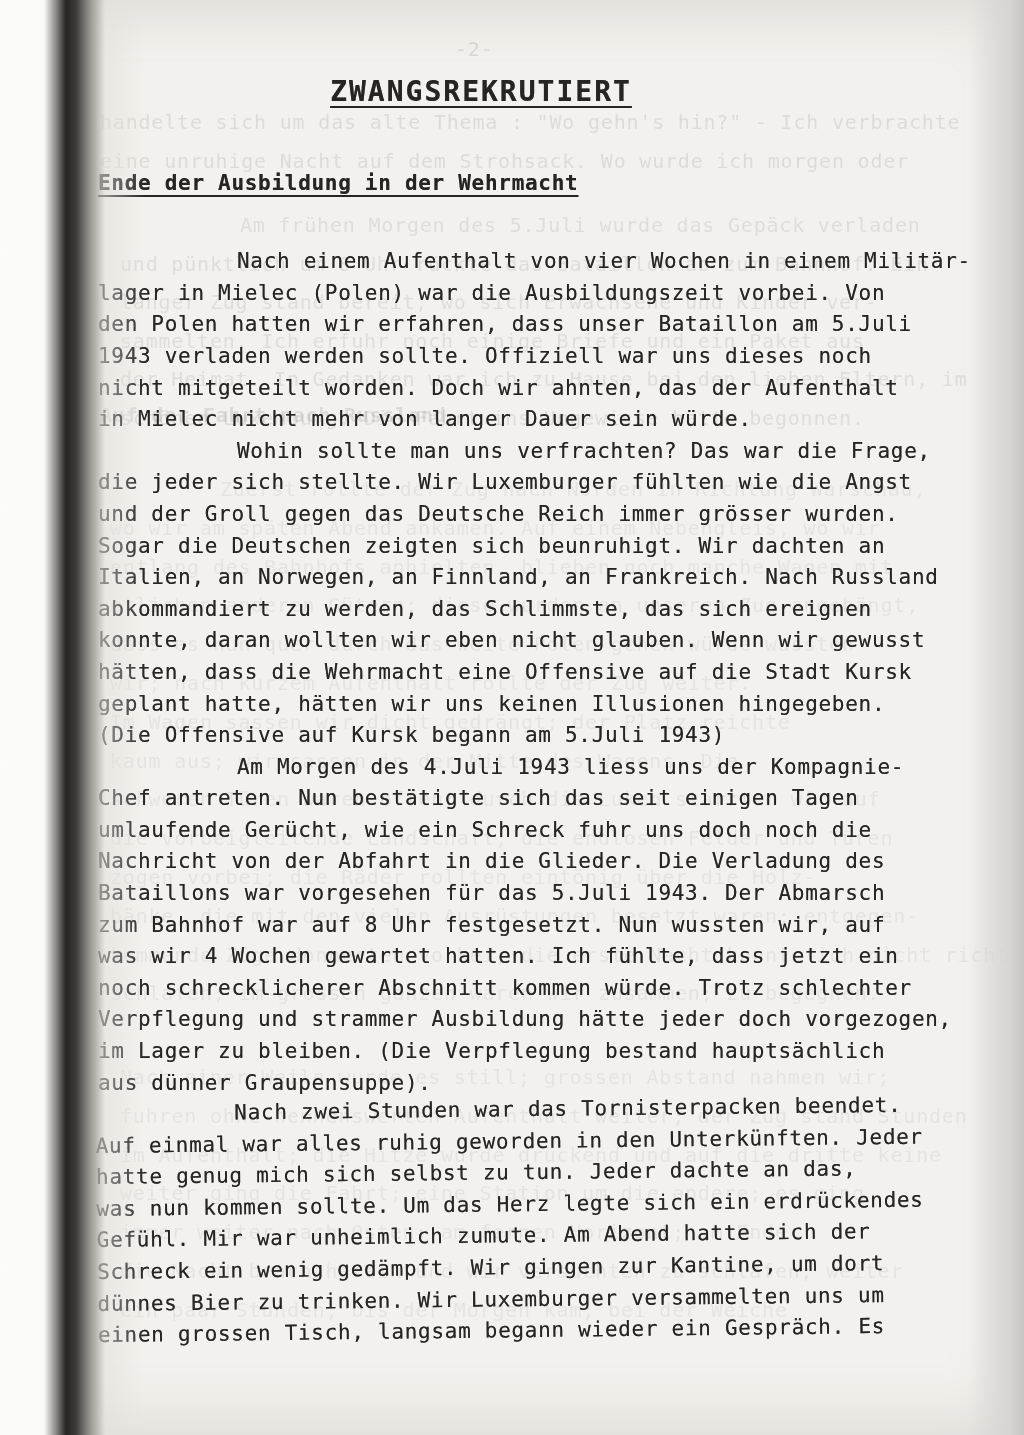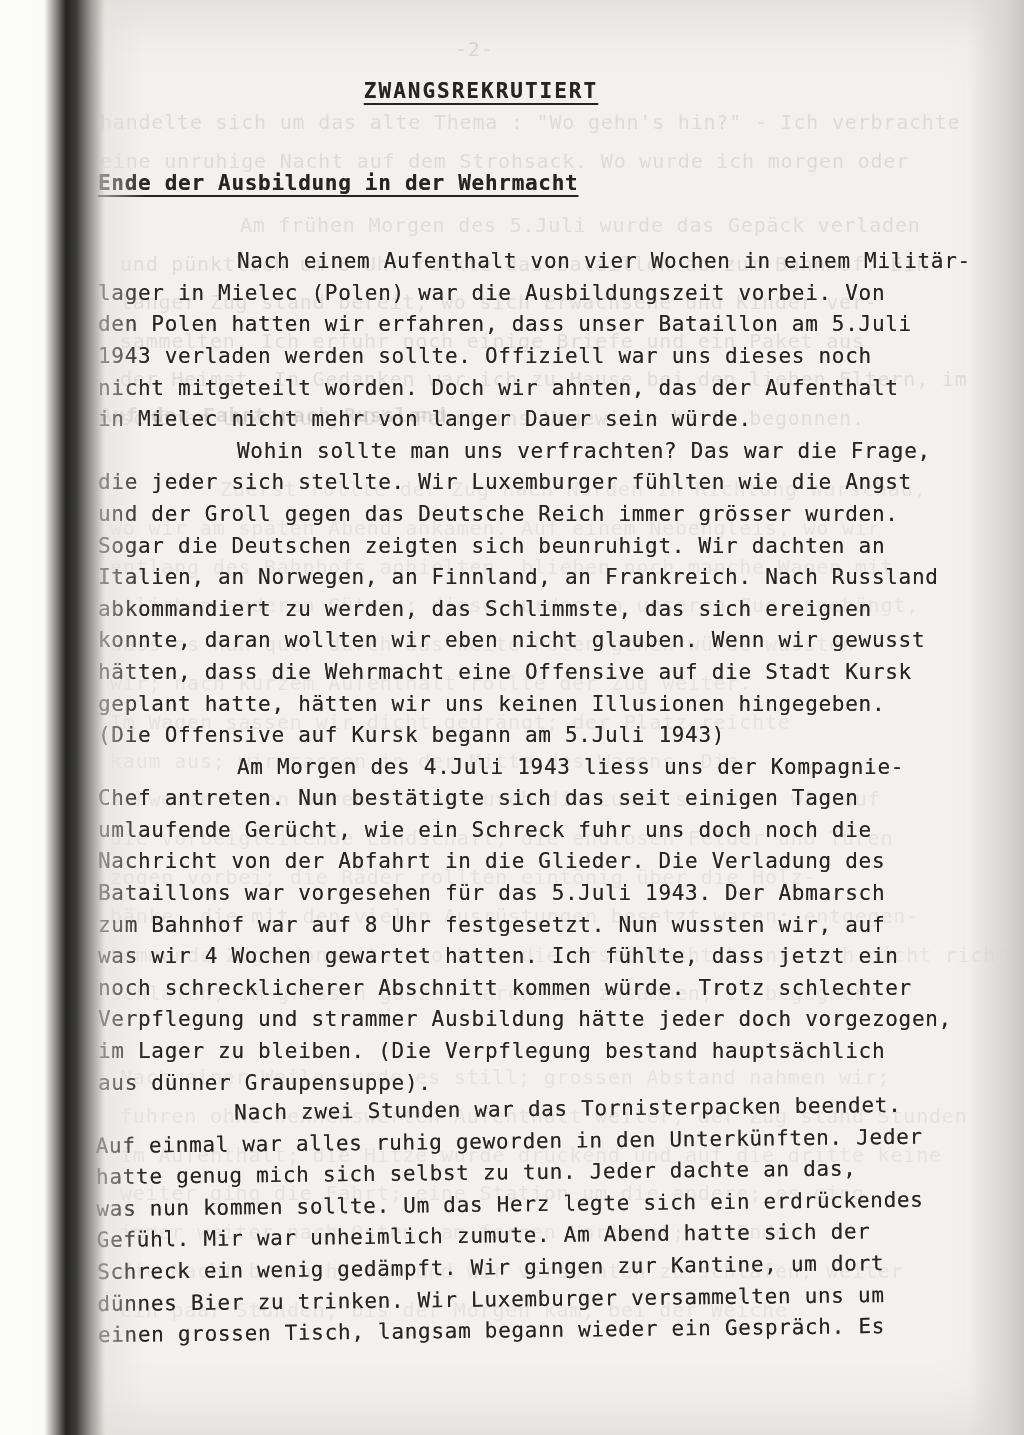--- a/index.html
+++ b/index.html
@@ -74,21 +74,21 @@
     z-index: 2;
     color: #262524;
     font-size: 21px;
     letter-spacing: 0.7px;
     line-height: 31.6px;
     text-shadow: 0 0 0.6px rgba(20, 20, 20, 0.55);
   }
   .title {
     margin: 0 100px 60px 0;
     text-align: center;
-    font-size: 21px;
+    font-size: 28px;
     font-weight: bold;
     letter-spacing: 2px;
     text-decoration: underline;
     text-decoration-thickness: 2px;
     text-underline-offset: 5px;
   }
   .heading {
     margin: 0 0 47px 0;
     font-size: 21px;
     font-weight: bold;

